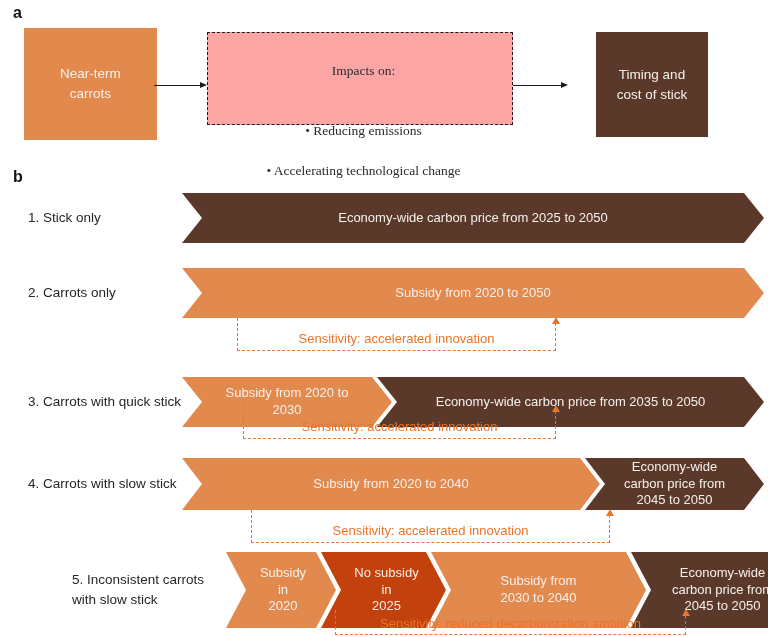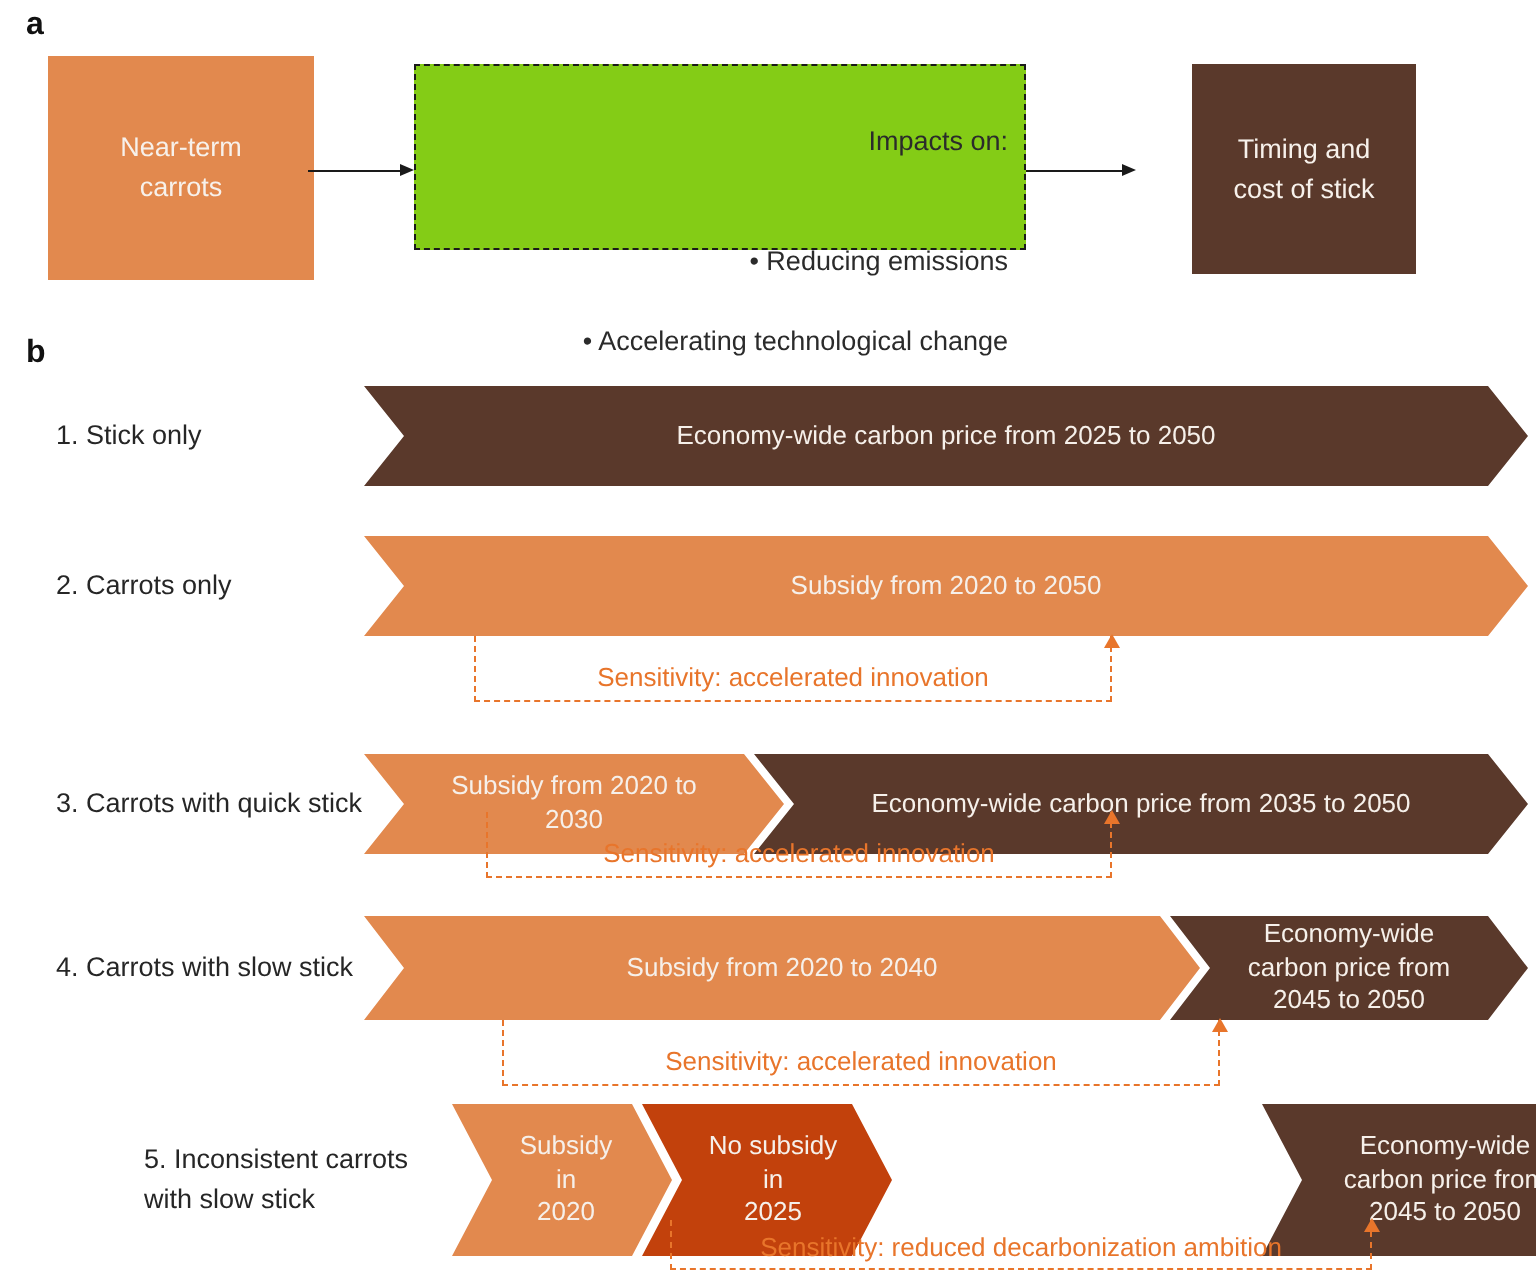--- a/index.html
+++ b/index.html
@@ -10,23 +10,23 @@
   .panel-label { position:absolute; font-size:16px; font-weight:700; color:#111; }
 
   
   .box { position:absolute; display:flex; align-items:center; justify-content:center;
          text-align:center; white-space:pre-line; box-sizing:border-box; }
   .box-orange { left:24px; top:28px; width:133px; height:112px;
                 color:#F7F1EB; font-size:13.5px; line-height:1.45; }
   .box-brown  { left:572px; top:32px; width:112px; height:105px;
                 color:#F7F1EB; font-size:13.5px; line-height:1.45;margin-left:24px; }
   .box-dashed { left:207px; top:32px; width:306px; height:93px;
-                border:1.6px dashed #1a1a1a; background:#84cc16;
-                display:block; text-align:right; padding:8px 8px 8px 15px;
-                font-size:13.5px; line-height:20px; color:#2b2b2b; }
+                border:1.6px dashed #1a1a1a; background:#fca5a5;
+                display:block; text-align:center; padding:8px 8px 8px 15px;
+                font-size:13.5px; line-height:20px; color:#2b2b2b;font-family:Liberation Serif, serif; }
   .impacts-list { margin:0; padding:0; list-style:none; }
   .connector { position:absolute; height:0; border-top:1.6px solid #1a1a1a; }
   .connector::after { content:""; position:absolute; right:-7px; top:-4.3px;
     width:0; height:0; border-left:7px solid #1a1a1a;
     border-top:3.5px solid transparent; border-bottom:3.5px solid transparent; }
 
   
   .brow { position:absolute; left:0; width:768px; }
   .row-label { position:absolute; left:28px; top:0; height:100%; width:158px;
                display:flex; align-items:center; font-size:13.5px; line-height:1.45;
@@ -115,20 +115,22 @@
 
   <div class="brow" style="top:552px; height:76px;margin-left:44px;">
     <div class="row-label">5. Inconsistent carrots
 with slow stick</div>
     <div class="seg c-orange" style="left: 182px; width: 110px; padding: 0px 18px 0px 22px; background-color: rgb(226, 137, 78);">Subsidy
 in
 2020</div>
     <div class="seg c-gray" style="left: 277px; width: 125px; padding: 0px 18px 0px 24px; background-color: #c2410c;">No subsidy
 in
 2025</div>
+    <div class="seg c-orange" style="left: 387px; width: 215px; background-color: rgb(226, 137, 78);">Subsidy from
+2030 to 2040</div>
     <div class="seg c-brown" style="left: 587px; width: 177px; padding: 0px 18px 0px 24px; background-color: rgb(90, 57, 43);">Economy-wide
 carbon price from
 2045 to 2050</div>
   </div>
   <div class="sens" style="left:335px; top:610px; width:351px; height:25px;">
     <div class="sens-arrow"></div>
     <div class="sens-label" style="bottom:3px;">Sensitivity: reduced decarbonization ambition</div>
   </div>
 
 </div>

